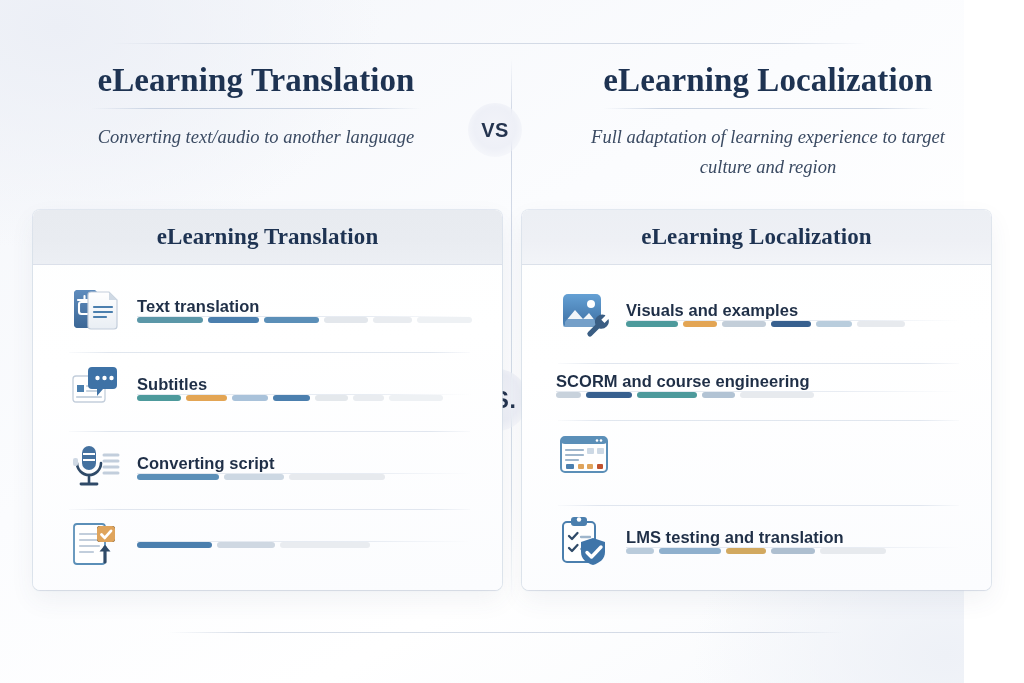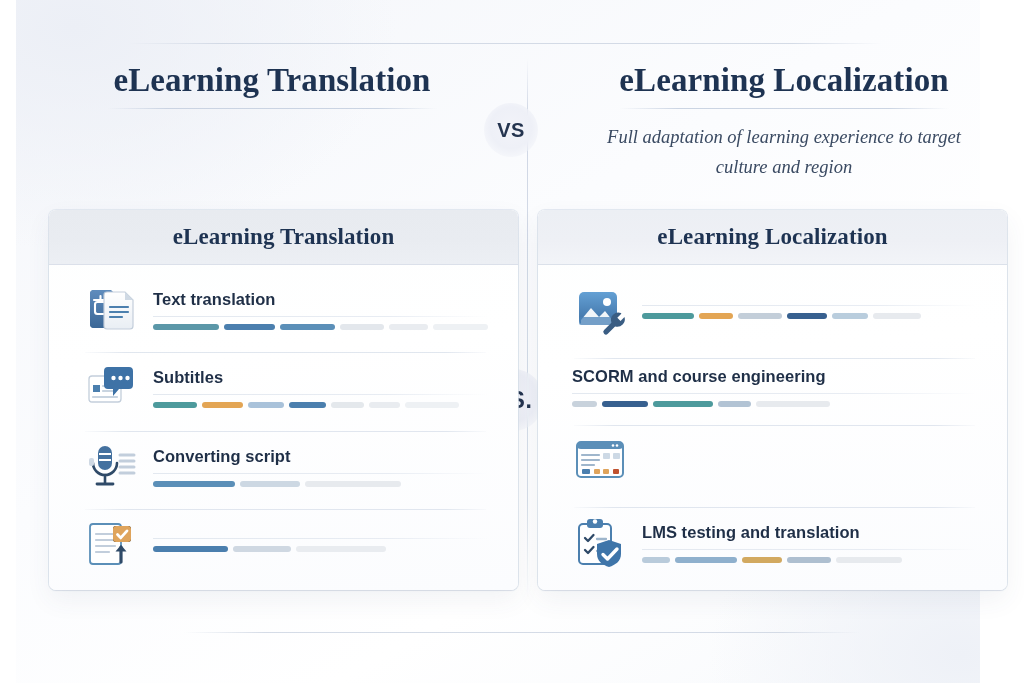--- a/index.html
+++ b/index.html
@@ -13,21 +13,20 @@
   }
 
   .canvas {
     position: relative;
     width: 964px;
     height: 683px;
     background:
       radial-gradient(ellipse 520px 360px at 6% 4%, #eceff6 0%, rgba(236,239,246,0) 62%),
       radial-gradient(ellipse 420px 300px at 98% 96%, #eef1f7 0%, rgba(238,241,247,0) 60%),
       linear-gradient(150deg, #f4f6fa 0%, #fbfcfe 42%, #ffffff 70%, #f7f9fc 100%);
-    margin-left: 16px;
   }
 
   
   .hairline {
     position: absolute;
     height: 1px;
     background: linear-gradient(90deg, rgba(210,217,228,0) 0%, rgba(205,213,226,.85) 12%, rgba(205,213,226,.85) 88%, rgba(210,217,228,0) 100%);
   }
   .hairline.top    { left: 112px; right: 98px; top: 43px; }
   .hairline.bottom { left: 168px; right: 120px; top: 632px; }
@@ -176,21 +175,20 @@
     width: 56px; height: 56px;
     position: relative;
   }
   .row-icon svg { display: block; width: 56px; height: 56px; }
 
   .row-main {
     flex: 1;
     min-width: 0;
     display: flex;
     flex-direction: column;
-    gap: 7px;
     padding-top: 2px;
   }
   .row-label {
     font-family: "Liberation Sans", sans-serif;
     font-size: 16.5px;
     font-weight: 600;
     color: #1f2f47;
     letter-spacing: .05px;
     white-space: nowrap;
   }
@@ -217,20 +215,21 @@
 
   <div class="hairline top"></div>
   <div class="hairline bottom"></div>
   <div class="v-divider"></div>
 
   <div class="top-zone">
 
     <div class="top-col">
       <div class="top-title">eLearning Translation</div>
       <div class="top-underline"></div>
+      <div class="top-sub">Converting text/audio to another language</div>
     </div>
 
     <div class="top-col">
       <div class="top-title">eLearning Localization</div>
       <div class="top-underline"></div>
       <div class="top-sub">Full adaptation of learning experience to target culture and region</div>
     </div>
 
   </div>
 
@@ -373,20 +372,21 @@
                 </linearGradient>
               </defs>
               <rect x="7" y="9" width="38" height="33" rx="5" fill="url(#gImg)"></rect>
               <circle cx="35" cy="19" r="4" fill="#ffffff"></circle>
               <path d="M9 37l10-12 8 9 6-6 11 14H9z" fill="#ffffff" opacity=".92"></path>
               <rect x="7" y="34" width="38" height="8" rx="2" fill="#4b83b8" opacity=".75"></rect>
               <path d="M49 30a7.5 7.5 0 0 0-9.6 9.7l-7.3 7.3a2.6 2.6 0 0 0 3.7 3.7l7.3-7.3A7.5 7.5 0 0 0 52.5 34l-4 4-3.2-3.2 4-4z" fill="#3a5d83"></path>
             </svg>
           </div>
           <div class="row-main">
+            <div class="row-label">Visuals and examples</div>
             <div class="row-rule"></div>
             <div class="bar">
                 <div class="seg" style="width: 52px; background: rgb(77, 154, 156);"></div>
                 <div class="seg" style="width: 34px; background: rgb(227, 165, 84);"></div>
                 <div class="seg" style="width: 44px; background: rgb(195, 206, 217);"></div>
                 <div class="seg" style="width: 40px; background: rgb(55, 96, 143);"></div>
                 <div class="seg" style="width: 36px; background: rgb(185, 205, 221);"></div>
                 <div class="seg" style="width: 48px; background: rgb(231, 234, 238);"></div>
               </div>
           </div>

